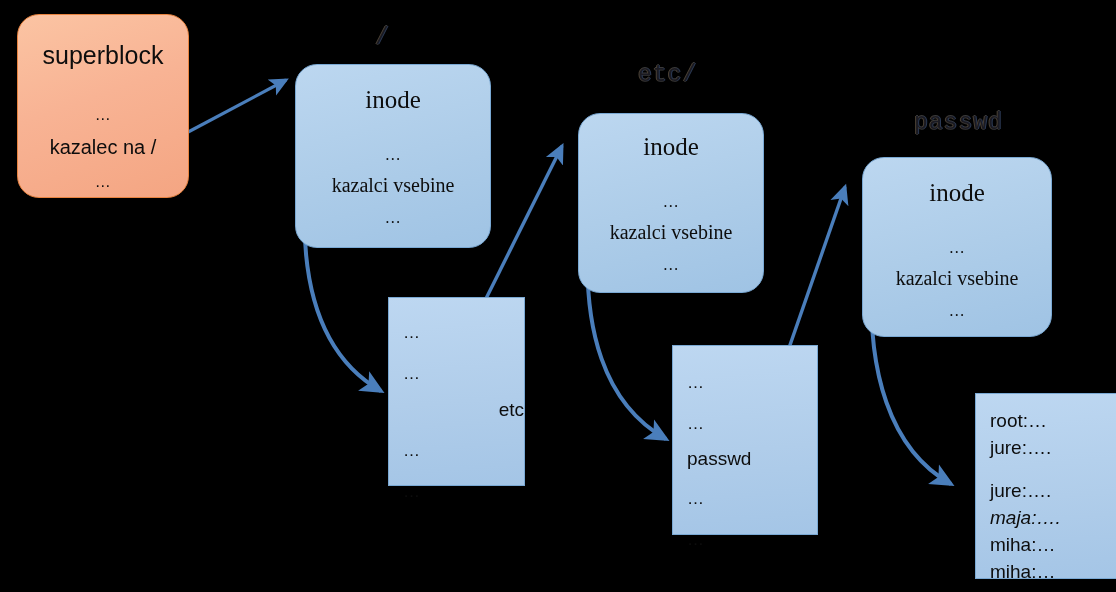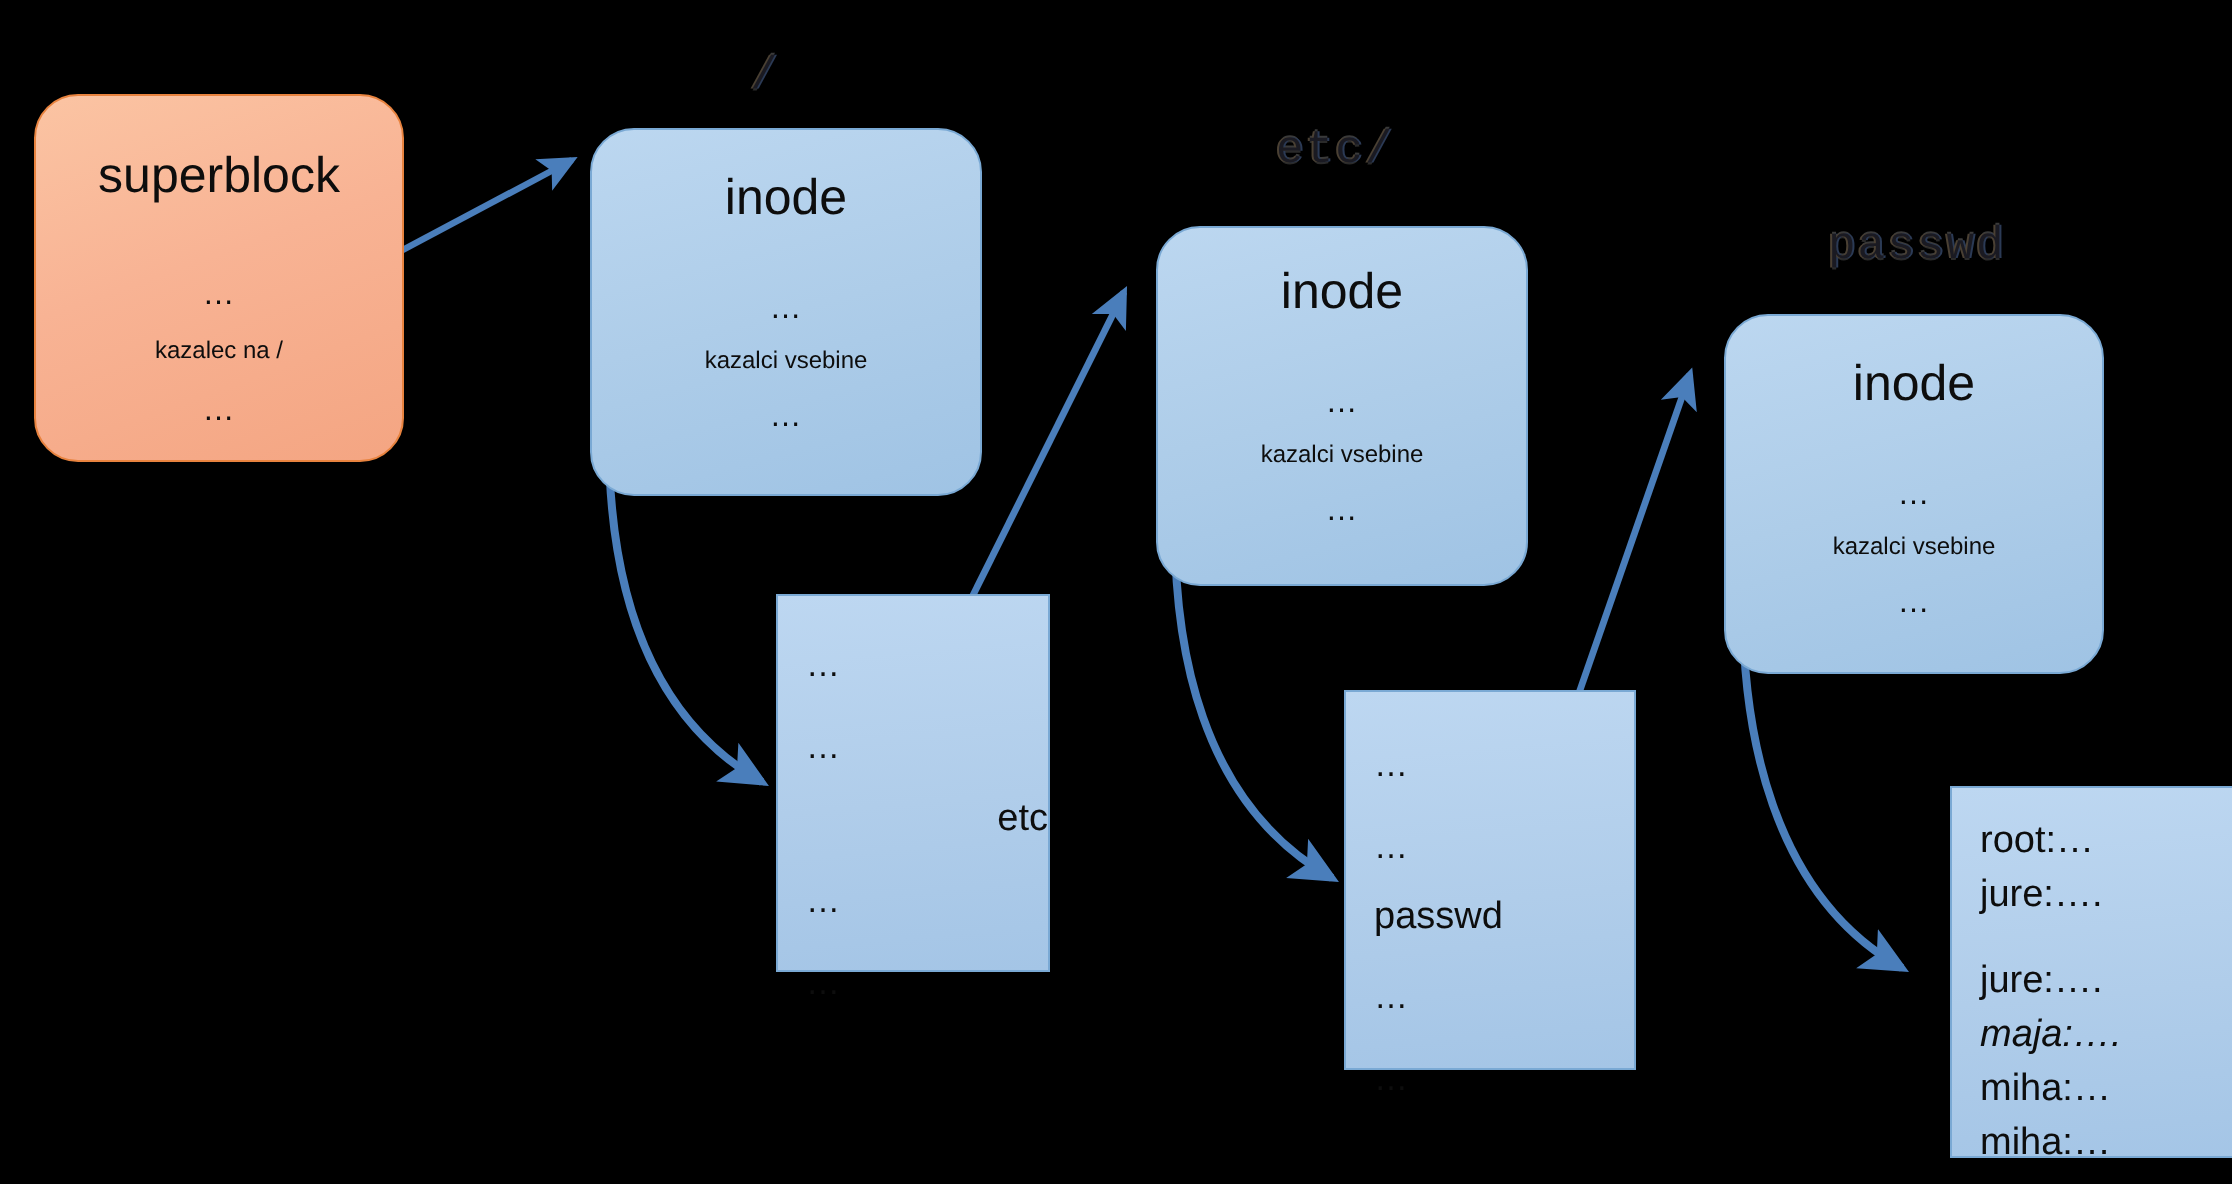--- a/index.html
+++ b/index.html
@@ -28,28 +28,29 @@
     text-align: center;
     color: #0d0d0d;
   }
   .card.orange {
     background: linear-gradient(160deg, #fbc4a3 0%, #f8b394 45%, #f4a582 100%);
     border: 1.6px solid #e8833f;
   }
   .card.blue {
     background: linear-gradient(165deg, #bcd7f0 0%, #aecde9 50%, #9fc3e4 100%);
     border: 1.4px solid #7aa9d4;
+    font-family: Liberation Serif, serif;
   }
   .card .card-title {
     font-size: 25px;
     line-height: 1;
     font-weight: 400;
   }
   .card .card-line {
-    font-size: 12px;
+    font-size: 20px;
     line-height: 1.15;
     font-weight: 400;
   }
   .card .dots {
     font-size: 16px;
     letter-spacing: 0.5px;
   }
 
   
   .block {
@@ -112,21 +113,21 @@
 
     <path d="M437,397 L562,146" stroke="#4a7ebb" stroke-width="3.4" fill="none" marker-end="url(#ahead)"></path>
 
     <path d="M588,243 C584,326 602,403 666,439" stroke="#4a7ebb" stroke-width="4" fill="none" marker-end="url(#ahead)"></path>
 
     <path d="M758,437 L845,187" stroke="#4a7ebb" stroke-width="3.4" fill="none" marker-end="url(#ahead)"></path>
 
     <path d="M872,283 C868,368 888,449 951,484" stroke="#4a7ebb" stroke-width="4" fill="none" marker-end="url(#ahead)"></path>
   </svg>
 
-  <div class="card orange" style="left:17px; top:14px; width:185px; height:184px; padding-top:28px; justify-content:flex-start;margin-top:33px;">
+  <div class="card orange" style="left:17px; top:14px; width:172px; height:184px; padding-top:28px; justify-content:flex-start;">
     <div class="card-title">superblock</div>
     <div class="dots" style="margin-top:38px;">…</div>
     <div class="card-line" style="margin-top:12px;">kazalec na /</div>
     <div class="dots" style="margin-top:14px;">…</div>
   </div>
 
   <div class="caption" style="left:375px; top:25px;">/</div>
 
   <div class="card blue" style="left:295px; top:64px; width:196px; height:184px; padding-top:22px; justify-content:flex-start;">
     <div class="card-title">inode</div>

